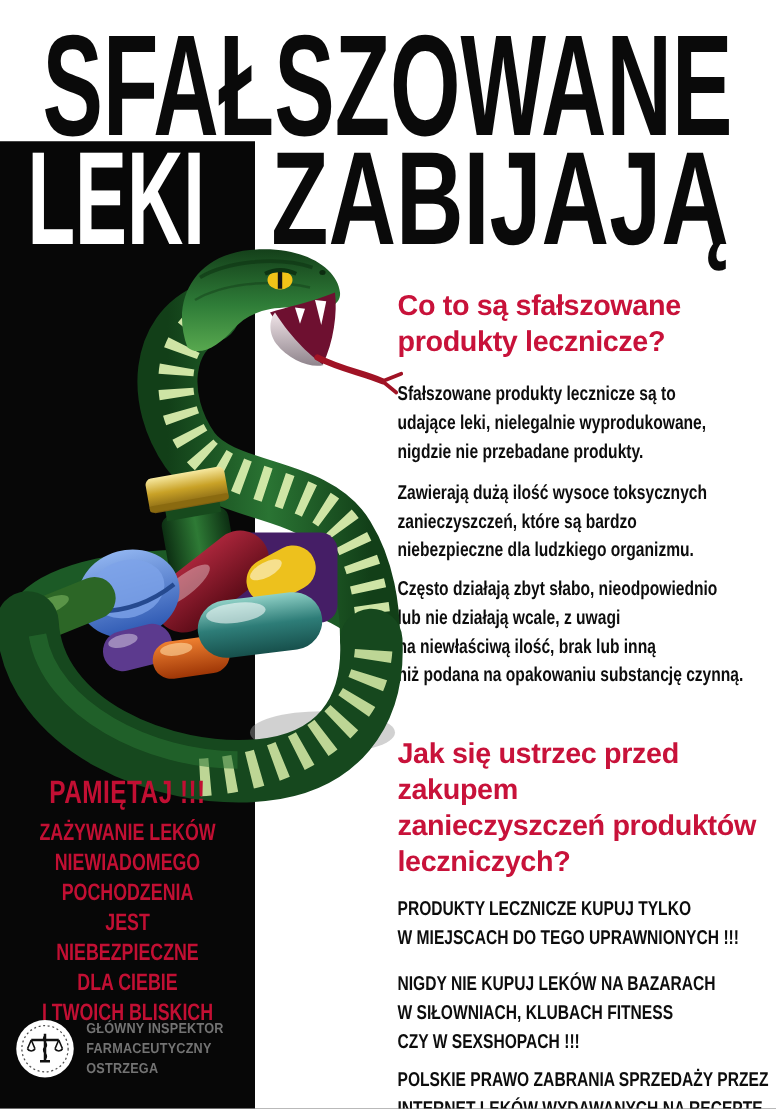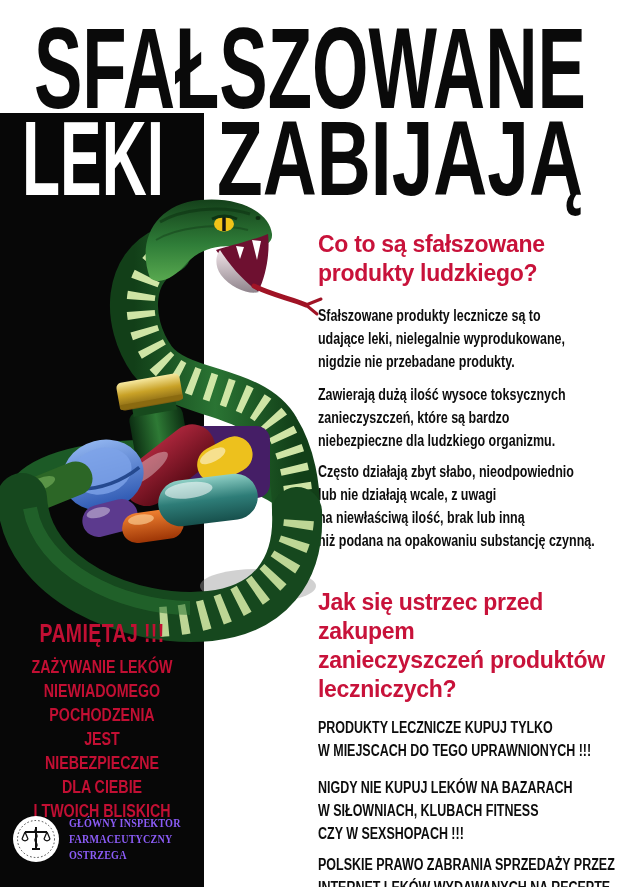--- a/index.html
+++ b/index.html
@@ -49,21 +49,21 @@
     margin:0 0 7px 0; font-size:26px; line-height:30px; font-weight:bold;
     letter-spacing:0.5px;
   }
   .remember .rem-body{
     margin:0; font-size:19px; line-height:24px; font-weight:bold;
     white-space:pre-line;
   }
   
   .footer{
     position:absolute; left:12px; top:815px; z-index:4;
-    display:flex; align-items:center; gap:9px; color:#8b5cf6;font-family:Liberation Serif, serif;
+    display:flex; align-items:center; gap:9px; color:#737373;
   }
   .footer .issuer{
     font-size:11.5px; line-height:16px; font-weight:bold;
     white-space:pre-line; transform:scaleX(0.88); transform-origin:left center;
     width:170px; letter-spacing:0.2px;
   }
 </style>
 </head>
 <body>
 
@@ -194,21 +194,21 @@
       </g>
       <g>
         <path d="M 254 98 C 274 108, 290 110, 306 117" stroke="#a01325" stroke-width="5" fill="none" stroke-linecap="round"></path>
         <path d="M 306 117 L 321 111 M 306 117 L 317 126" stroke="#a01325" stroke-width="3" fill="none" stroke-linecap="round"></path>
       </g>
     </g>
   </svg>
 
   <div class="right-col">
     <h2 class="red-h first">Co to są sfałszowane
-produkty ludzkiego?</h2>
+produkty lecznicze?</h2>
     <p class="para p1">Sfałszowane produkty lecznicze są to
 udające leki, nielegalnie wyprodukowane,
 nigdzie nie przebadane produkty.</p>
     <p class="para p2">Zawierają dużą ilość wysoce toksycznych
 zanieczyszczeń, które są bardzo
 niebezpieczne dla ludzkiego organizmu.</p>
     <p class="para p3">Często działają zbyt słabo, nieodpowiednio
 lub nie działają wcale, z uwagi
 na niewłaściwą ilość, brak lub inną
 niż podana na opakowaniu substancję czynną.</p>

